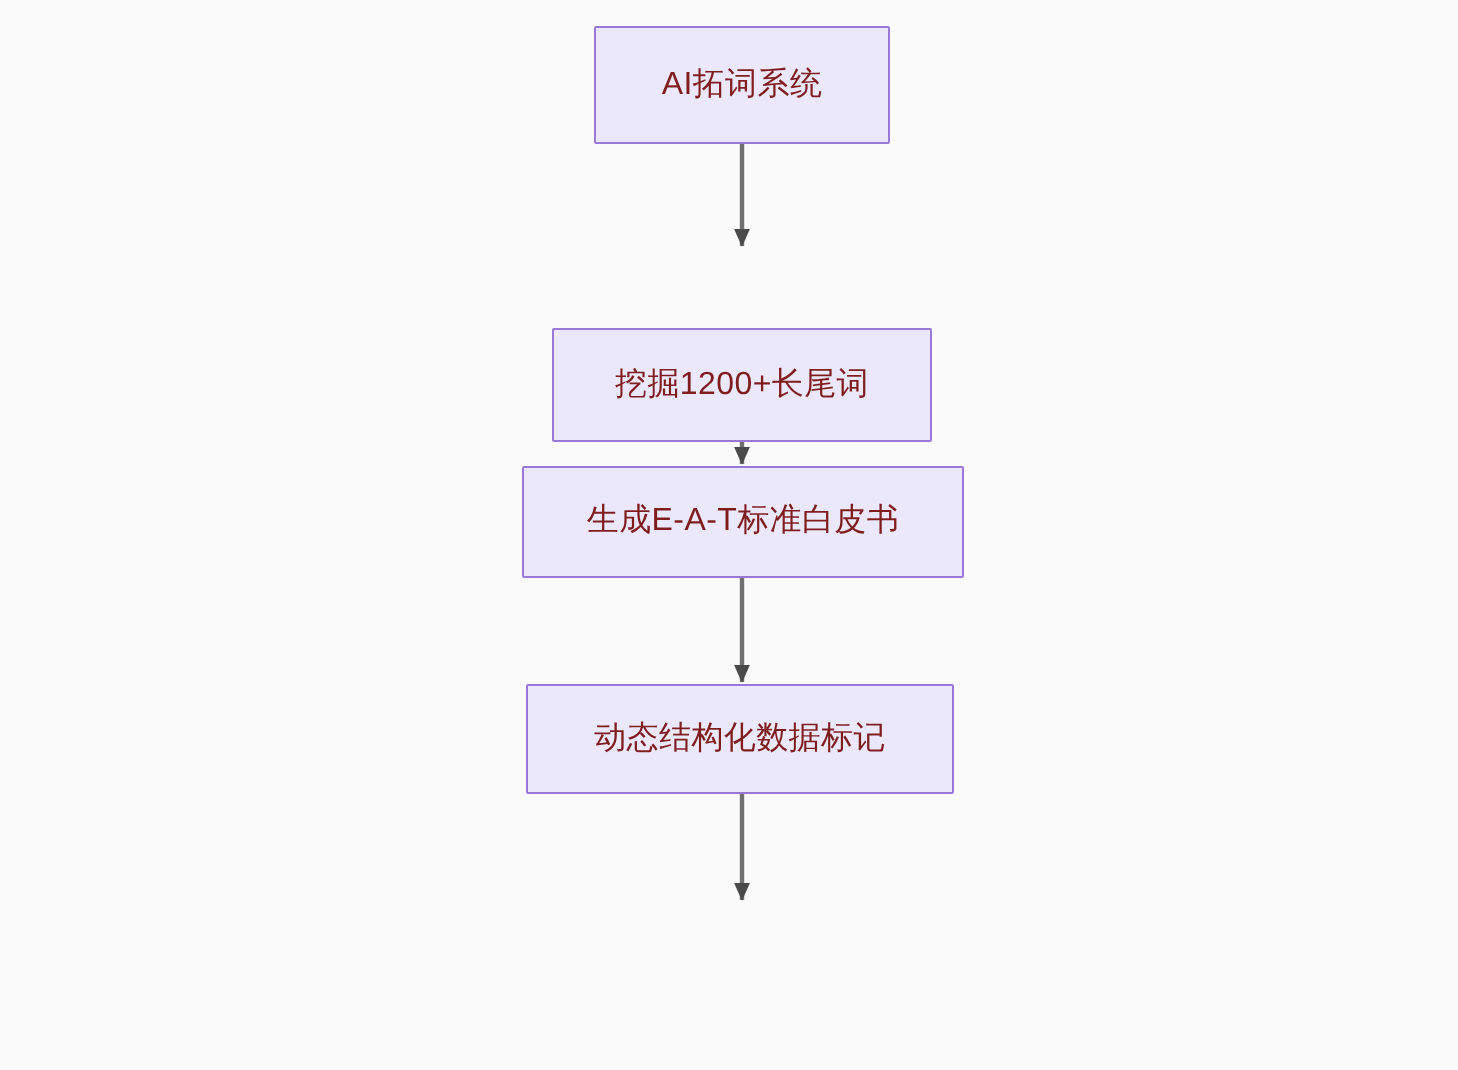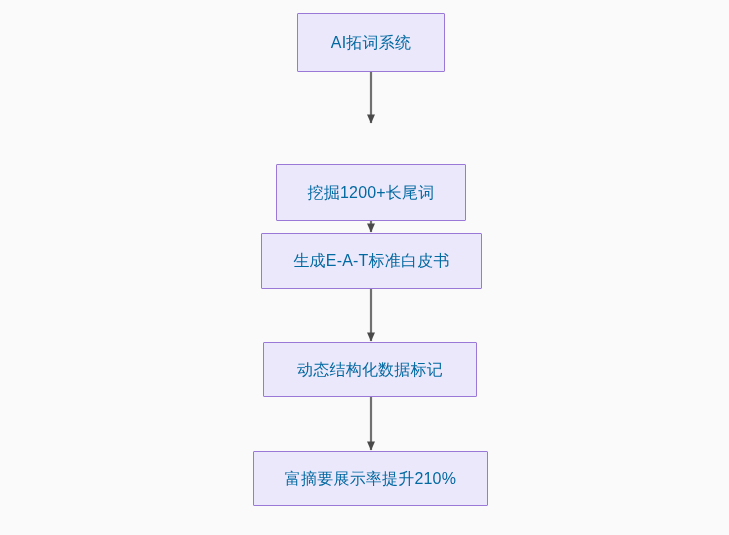--- a/index.html
+++ b/index.html
@@ -20,21 +20,21 @@
   }
   .node {
     position: absolute;
     box-sizing: border-box;
     background: #ebe8fb;
     border: 1.4px solid #9a78d8;
     border-radius: 1px;
     display: flex;
     align-items: center;
     justify-content: center;
-    color: #0369a1;
+    color: #7f1d1d;
     font-size: 16px;
     line-height: 1;
     letter-spacing: 0.2px;
     white-space: nowrap;
   }
   .node-label {
     display: block;
   }
   .edge-layer {
     position: absolute;
@@ -79,17 +79,14 @@
   </div>
 
   <div class="node" id="node-n4" style="left:263px; top:342px; width:214px; height:55px;">
     <span class="node-label">动态结构化数据标记</span>
   </div>
 
   <div class="node" id="node-n3" style="left:261px; top:233px; width:221px; height:56px;">
     <span class="node-label">生成E-A-T标准白皮书</span>
   </div>
 
-  <div class="node" id="node-n5" style="left:253px; top:451px; width:235px; height:55px;">
-    <span class="node-label">富摘要展示率提升210%</span>
-  </div>
 
 </div>
 
 </body></html>

